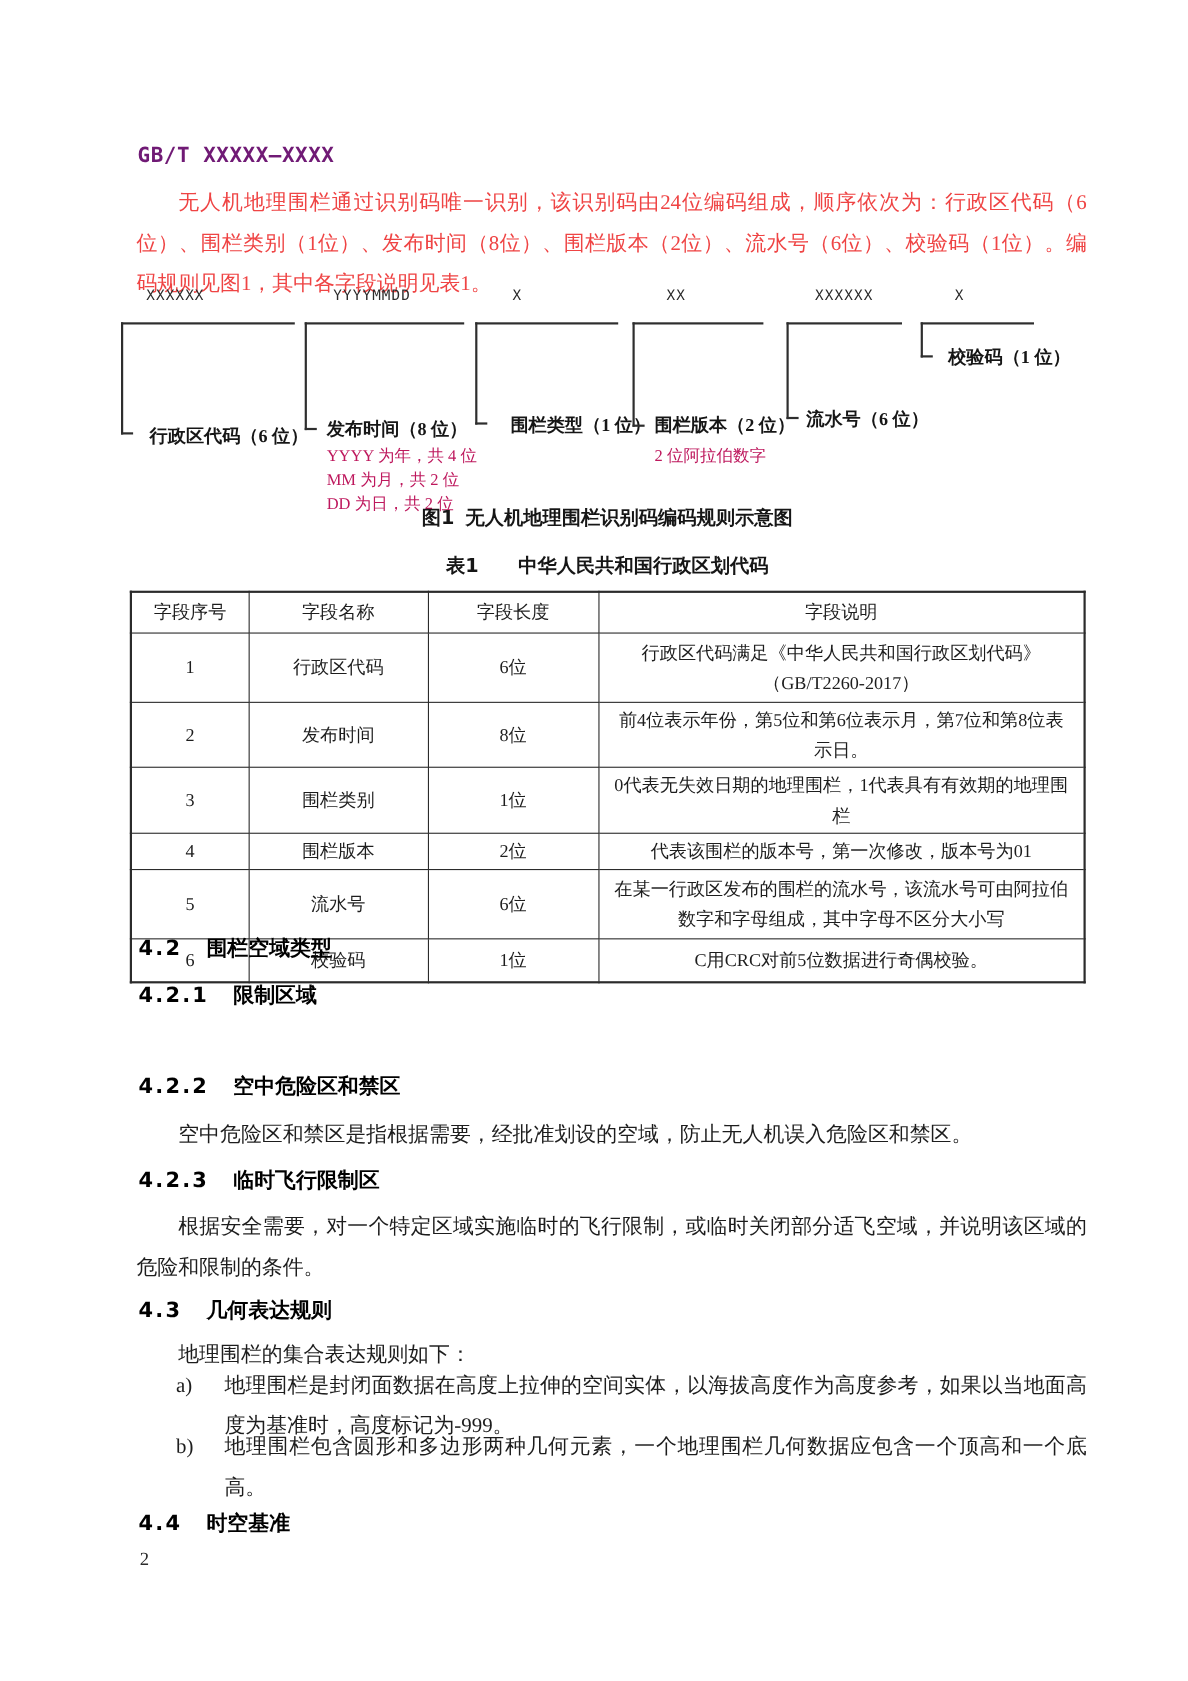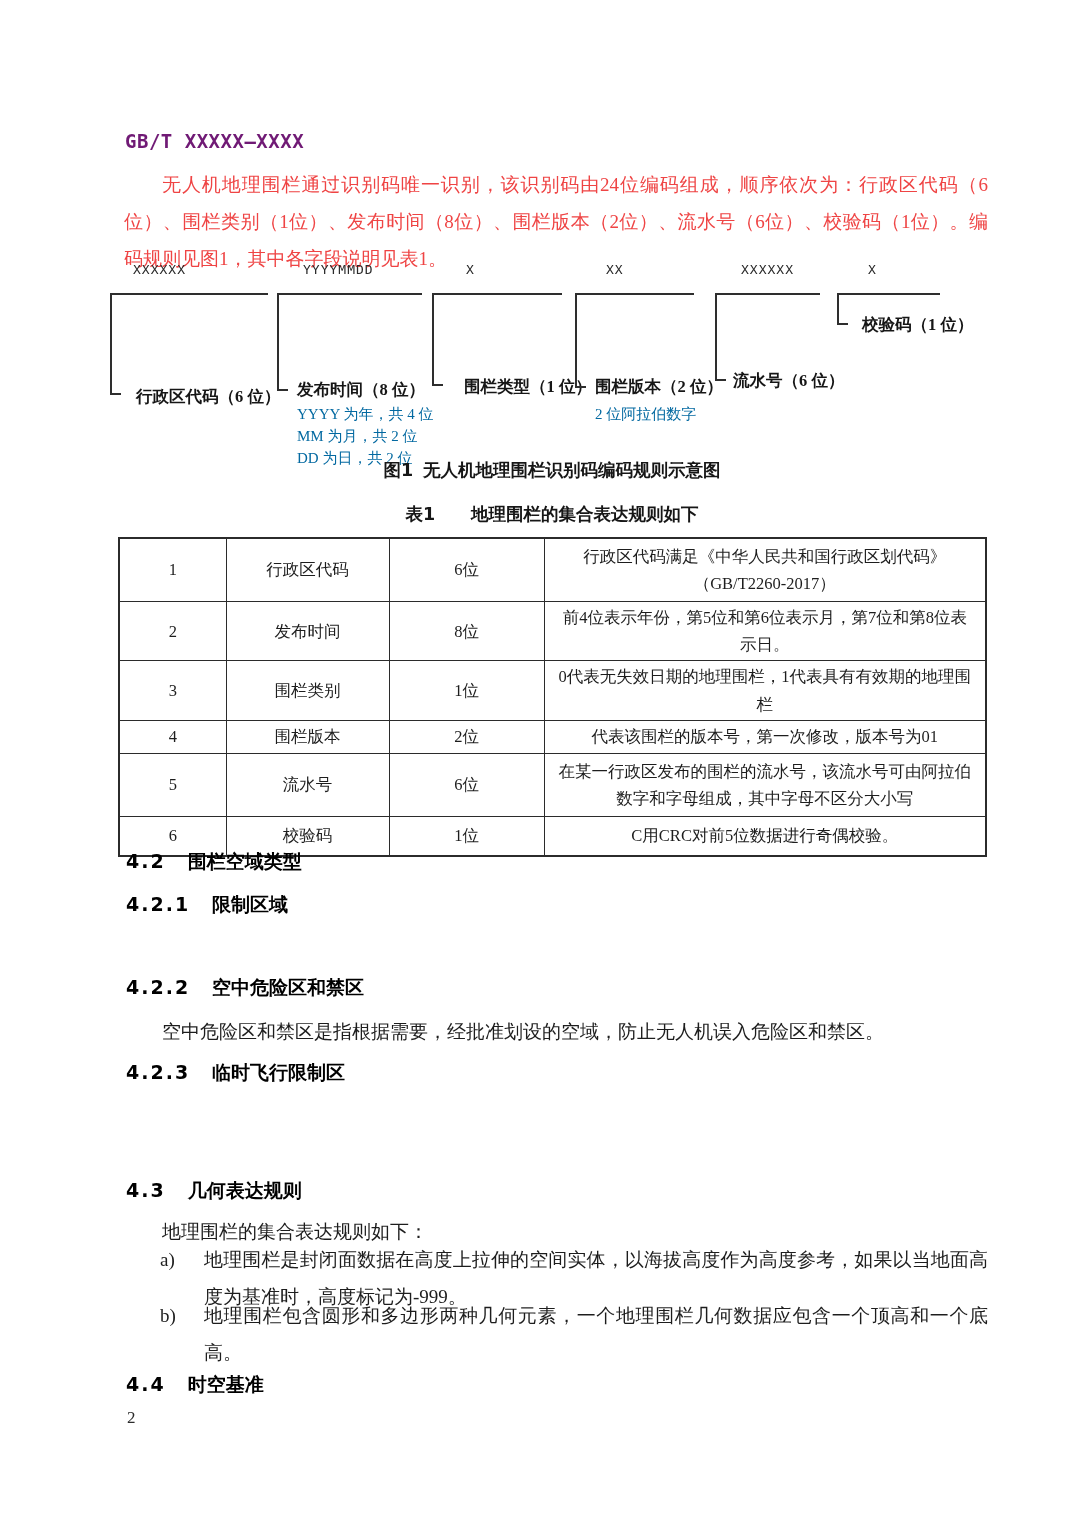--- a/index.html
+++ b/index.html
@@ -35,21 +35,21 @@
     position:absolute;top:35px;
     border-top:2px solid #2e2e2e;border-left:2px solid #2e2e2e;
   }
   .bracket::after{ 
     content:"";position:absolute;left:-2px;bottom:0;width:11px;height:2px;background:#2e2e2e;
   }
   .flabel{
     position:absolute;font-weight:bold;font-size:16.5px;white-space:nowrap;color:#161616;
     font-family:"Liberation Serif","DejaVu Serif",serif;
   }
-  .fnote{position:absolute;font-size:15px;white-space:nowrap;color:#0369a1;}
+  .fnote{position:absolute;font-size:15px;white-space:nowrap;color:#be185d;}
 
   .f1-code{left:133px}                         .f2-code{left:303px}
   .f3-code{left:466px}                         .f4-code{left:606px}
   .f5-code{left:741px}                         .f6-code{left:868px}
 
   .f1-bracket{left:110px;width:156px;height:100px}
   .f2-bracket{left:277px;width:143px;height:96px}
   .f3-bracket{left:432px;width:128px;height:91px}
   .f4-bracket{left:575px;width:117px;height:93px}
   .f5-bracket{left:715px;width:103px;height:86px}
@@ -184,31 +184,37 @@
       <div class="bracket f6-bracket"></div>
       <div class="flabel f6-label">校验码（1 位）</div>
     </div>
 
     <div class="fig-caption">
       <span class="cap-label">图1</span><span>无人机地理围栏识别码编码规则示意图</span>
     </div>
   </div>
 
   <div class="table-title">
-    <span class="cap-label">表1</span><span>地理围栏的集合表达规则如下</span>
+    <span class="cap-label">表1</span><span>中华人民共和国行政区划代码</span>
   </div>
 
   <table class="idtable">
     <colgroup>
       <col class="col-seq">
         <col class="col-name">
         <col class="col-len">
         <col class="col-desc">
     </colgroup>
     <tbody>
+      <tr class="h-head">
+        <th>字段序号</th>
+        <th>字段名称</th>
+        <th>字段长度</th>
+        <th>字段说明</th>
+      </tr>
       <tr class="h-tall">
         <td>1</td>
         <td>行政区代码</td>
         <td>6位</td>
         <td>行政区代码满足《中华人民共和国行政区划代码》（GB/T2260-2017）</td>
       </tr>
       <tr class="h-s">
         <td>2</td>
         <td>发布时间</td>
         <td>8位</td>
@@ -250,20 +256,21 @@
   </h3>
 
   <h3 class="sec s422">
     <span class="sec-num">4.2.2</span><span>空中危险区和禁区</span>
   </h3>
   <p class="para p422">空中危险区和禁区是指根据需要，经批准划设的空域，防止无人机误入危险区和禁区。</p>
 
   <h3 class="sec s423">
     <span class="sec-num">4.2.3</span><span>临时飞行限制区</span>
   </h3>
+  <p class="para p423">根据安全需要，对一个特定区域实施临时的飞行限制，或临时关闭部分适飞空域，并说明该区域的危险和限制的条件。</p>
 
   <h3 class="sec s43">
     <span class="sec-num">4.3</span><span>几何表达规则</span>
   </h3>
   <p class="para p43lead">地理围栏的集合表达规则如下：</p>
 
   <div class="list-item li-a">
     <span class="marker">a)</span>
     <span class="itext">地理围栏是封闭面数据在高度上拉伸的空间实体，以海拔高度作为高度参考，如果以当地面高度为基准时，高度标记为-999。</span>
   </div>

